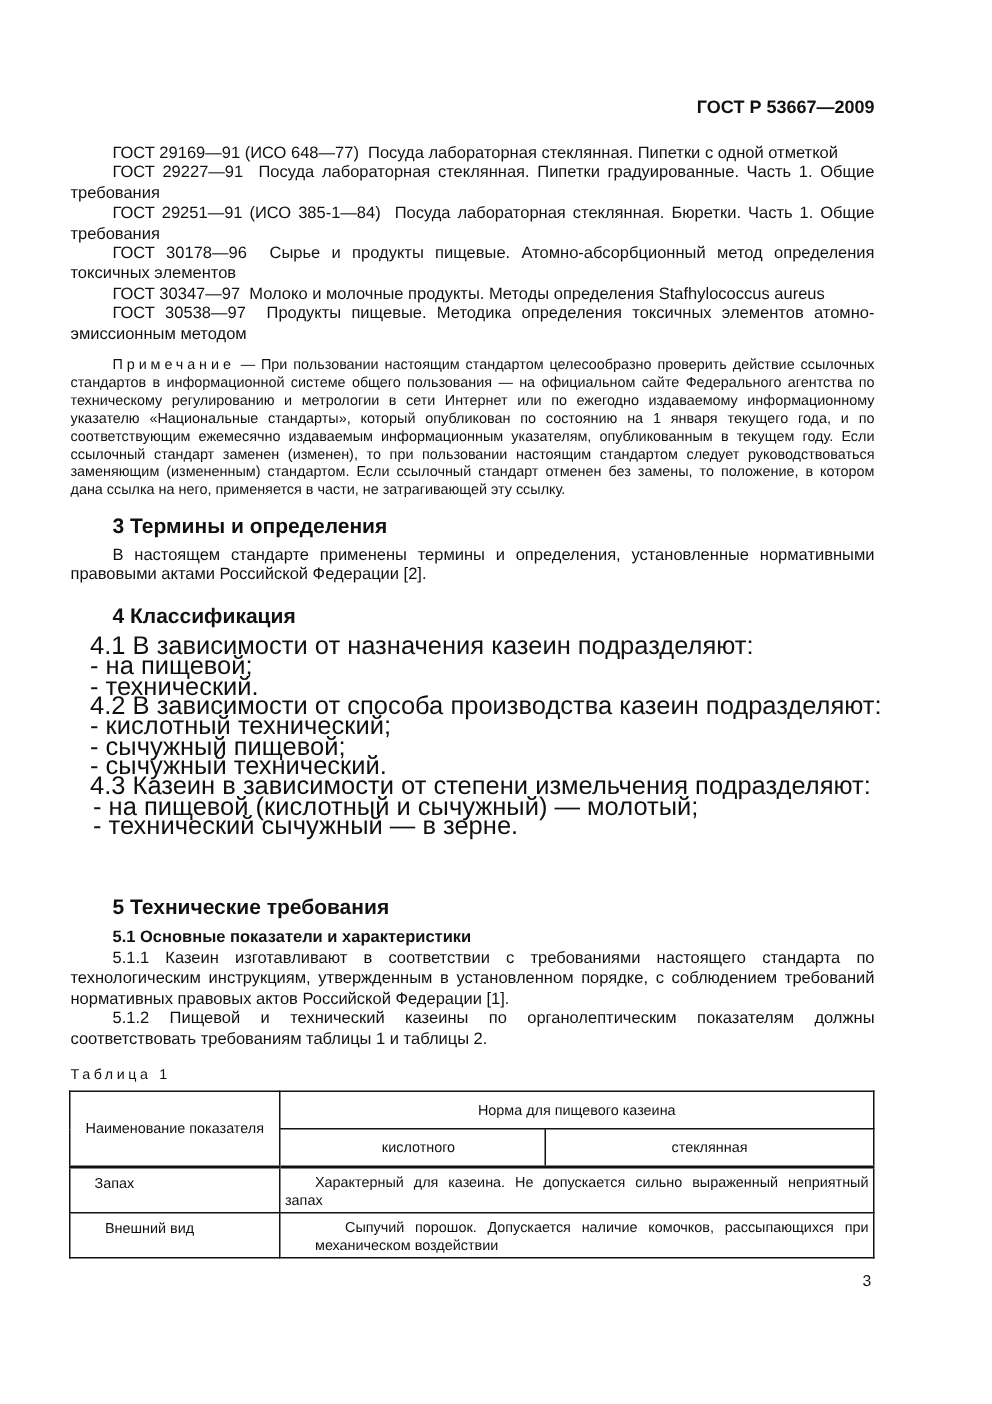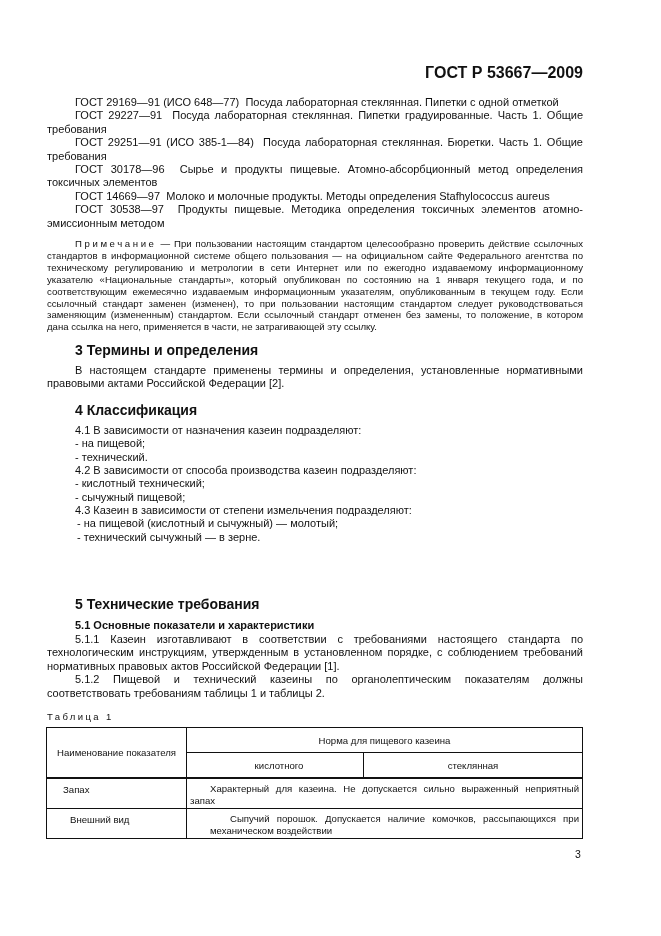--- a/index.html
+++ b/index.html
@@ -1,25 +1,25 @@
 <!DOCTYPE html>
 <html><head>
 <meta charset="utf-8">
 <style>
   html, body { margin:0; padding:0; background:#ffffff; }
   body { width:661px; height:936px; position:relative; overflow:hidden; color:#111; font-family:"Liberation Sans", sans-serif; }
-  .hdr { position:absolute; top:64px; right:78px; font-weight:bold; font-size:16px; }
+  .hdr { position:absolute; top:64px; right:78px; font-weight:bold; font-size:12px; }
   .block { position:absolute; left:47px; width:536px; font-size:11px; line-height:13.4px; text-align:justify; }
   .block p { margin:0; text-indent:28px; }
   .note { position:absolute; left:47px; width:536px; font-size:9.6px; line-height:11.9px; text-align:justify; }
   .note p { margin:0; text-indent:28px; }
   .spaced { letter-spacing:2.6px; }
   .h2 { position:absolute; left:75px; font-weight:bold; font-size:14px; }
   .h3 { position:absolute; left:75px; font-weight:bold; font-size:11px; }
-  .list { position:absolute; left:47px; width:536px; font-size:11px; line-height:13.35px; }
+  .list { position:absolute; left:32px; width:536px; font-size:17px; line-height:13.35px; }
   .list div { white-space:nowrap; }
   .list .lvl { padding-left:28px; }
   .tcap { position:absolute; left:47px; top:711px; font-size:9.5px; letter-spacing:2.4px; }
   table.t1 { position:absolute; left:46px; top:727px; width:537px; border-collapse:collapse; font-size:9.6px; }
   table.t1 td { border:1px solid #111; padding:0 4px; vertical-align:middle; }
   table.t1 td.name { width:131px; text-align:center; }
   table.t1 tr.hrow1 td { height:24px; }
   table.t1 tr.hrow2 td { height:24px; border-bottom:2px solid #111; }
   table.t1 td.center { text-align:center; }
   table.t1 td.pname { text-align:left; padding-left:16px; vertical-align:top; padding-top:5px; }
@@ -32,41 +32,42 @@
 </head>
 <body>
 
 <div class="hdr">ГОСТ Р 53667—2009</div>
 
 <div class="block" style="top:96px;">
   <p><span>ГОСТ 29169—91 (ИСО 648—77)</span>&nbsp; <span>Посуда лабораторная стеклянная. Пипетки с одной отметкой</span></p>
   <p><span>ГОСТ 29227—91</span>&nbsp; <span>Посуда лабораторная стеклянная. Пипетки градуированные. Часть 1. Общие требования</span></p>
   <p><span>ГОСТ 29251—91 (ИСО 385-1—84)</span>&nbsp; <span>Посуда лабораторная стеклянная. Бюретки. Часть 1. Общие требования</span></p>
   <p><span>ГОСТ 30178—96</span>&nbsp; <span>Сырье и продукты пищевые. Атомно-абсорбционный метод определения токсичных элементов</span></p>
-  <p><span>ГОСТ 14669—97</span>&nbsp; <span>Молоко и молочные продукты. Методы определения Stafhylococcus aureus</span></p>
+  <p><span>ГОСТ 30347—97</span>&nbsp; <span>Молоко и молочные продукты. Методы определения Stafhylococcus aureus</span></p>
   <p><span>ГОСТ 30538—97</span>&nbsp; <span>Продукты пищевые. Методика определения токсичных элементов атомно-эмиссионным методом</span></p>
 </div>
 
 <div class="note" style="top:238px;">
   <p><span class="spaced">Примечание</span> <span>— При пользовании настоящим стандартом целесообразно проверить действие ссылочных стандартов в информационной системе общего пользования — на официальном сайте Федерального агентства по техническому регулированию и метрологии в сети Интернет или по ежегодно издаваемому информационному указателю «Национальные стандарты», который опубликован по состоянию на 1 января текущего года, и по соответствующим ежемесячно издаваемым информационным указателям, опубликованным в текущем году. Если ссылочный стандарт заменен (изменен), то при пользовании настоящим стандартом следует руководствоваться заменяющим (измененным) стандартом. Если ссылочный стандарт отменен без замены, то положение, в котором дана ссылка на него, применяется в части, не затрагивающей эту ссылку.</span></p>
 </div>
 
 <div class="h2" style="top:342px;">3  Термины и определения</div>
 <div class="block" style="top:364px;">
   <p>В настоящем стандарте применены термины и определения, установленные нормативными правовыми актами Российской Федерации [2].</p>
 </div>
 
 <div class="h2" style="top:402px;">4  Классификация</div>
 <div class="list" style="top:424px;">
   <div class="lvl">4.1  В зависимости от назначения казеин подразделяют:</div>
   <div class="lvl">- на пищевой;</div>
   <div class="lvl">- технический.</div>
   <div class="lvl">4.2  В зависимости от способа производства казеин подразделяют:</div>
   <div class="lvl">- кислотный технический;</div>
   <div class="lvl">- сычужный пищевой;</div>
+  <div class="lvl">- сычужный технический.</div>
   <div class="lvl">4.3  Казеин в зависимости от степени измельчения подразделяют:</div>
   <div class="lvl" style="padding-left:30px;">- на пищевой (кислотный и сычужный) — молотый;</div>
   <div class="lvl" style="padding-left:30px;">- технический сычужный — в зерне.</div>
 </div>
 
 <div class="h2" style="top:596px;">5  Технические требования</div>
 <div class="h3" style="top:619px;">5.1  Основные показатели и характеристики</div>
 <div class="block" style="top:633px;">
   <p>5.1.1  Казеин изготавливают в соответствии с требованиями настоящего стандарта по технологическим инструкциям, утвержденным в установленном порядке, с соблюдением требований нормативных правовых актов Российской Федерации [1].</p>
   <p>5.1.2  Пищевой и технический казеины по органолептическим показателям должны соответствовать требованиям таблицы 1 и таблицы 2.</p>

